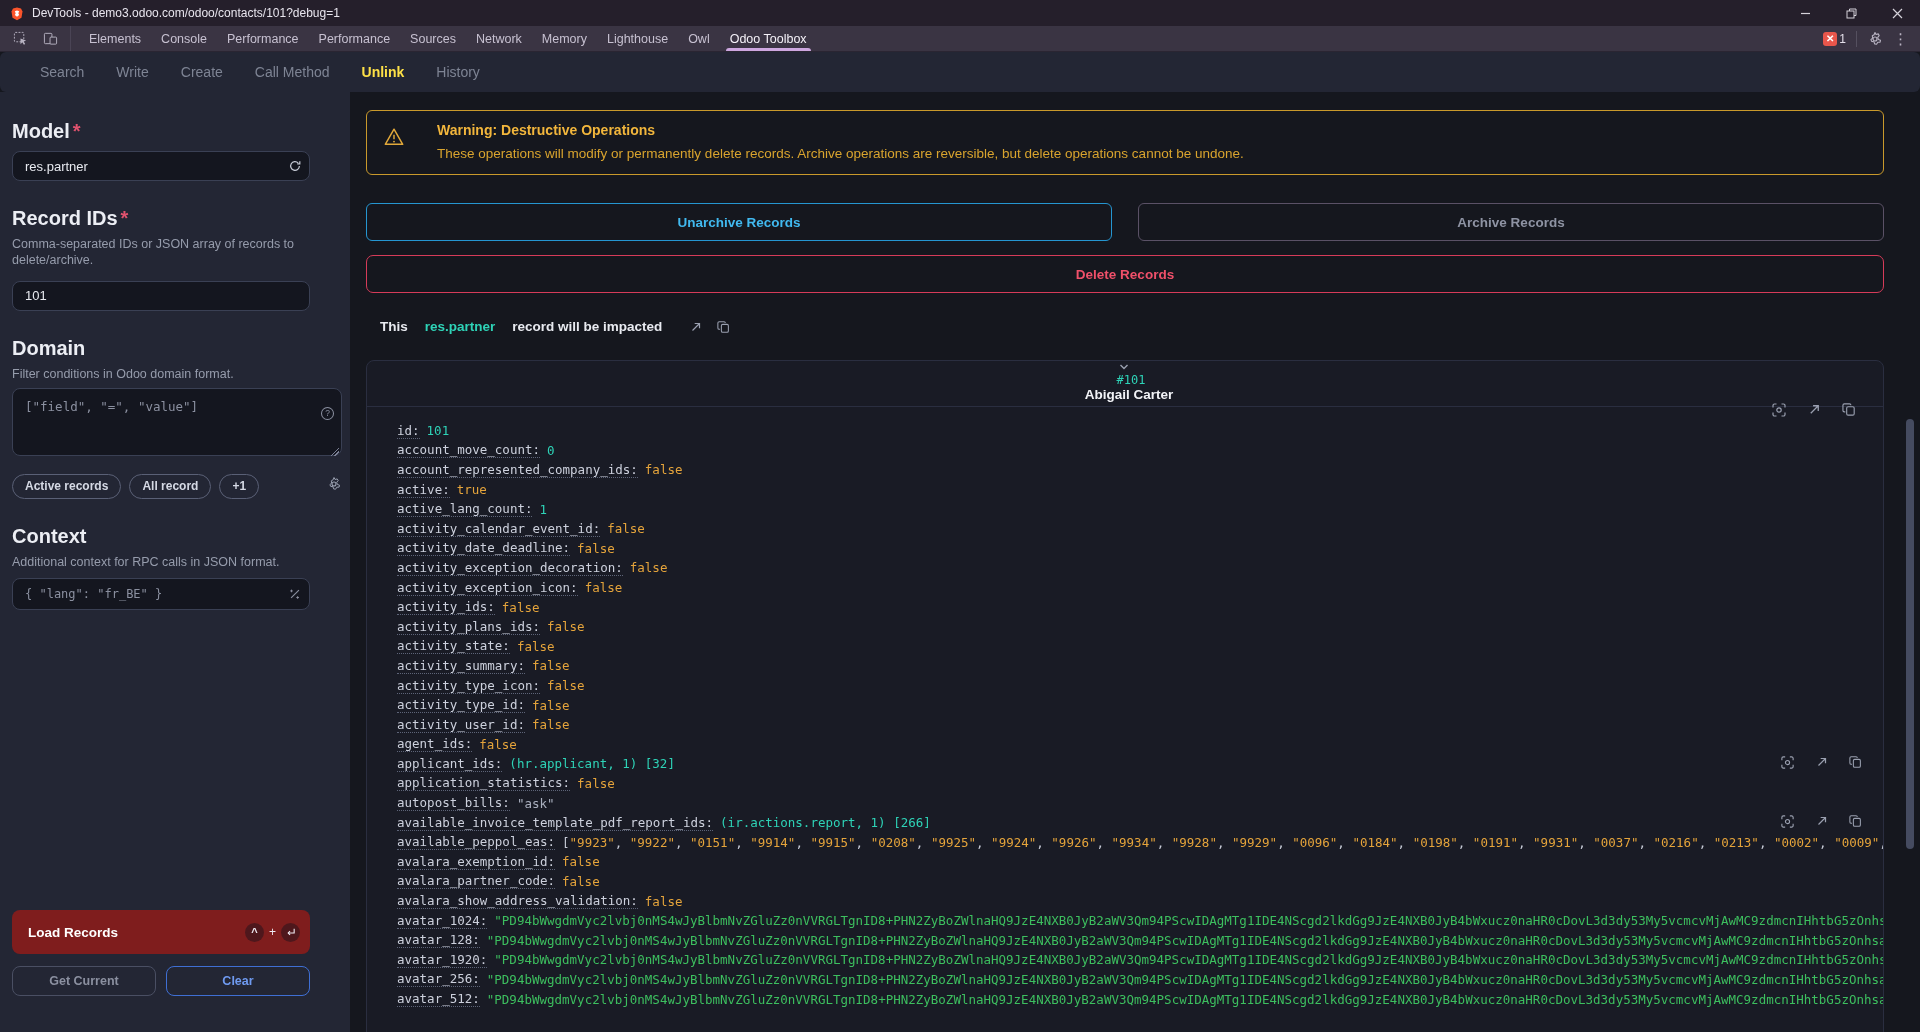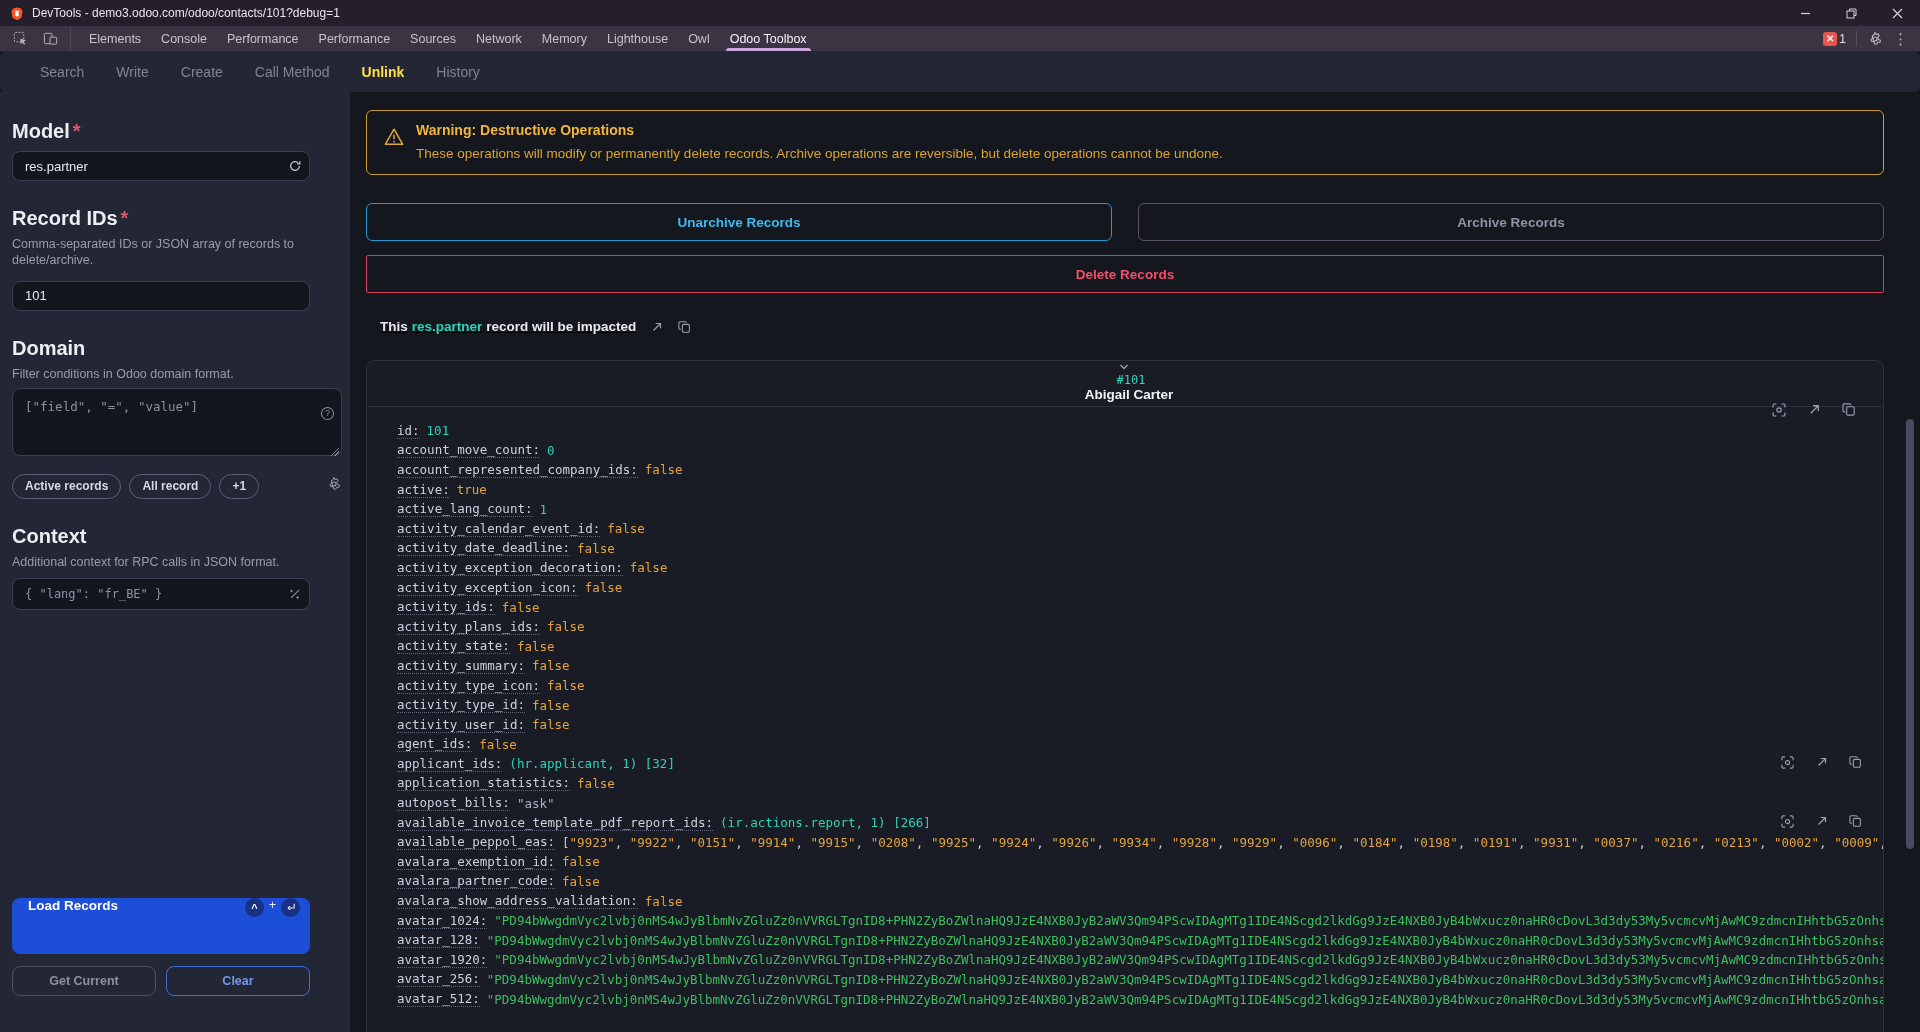--- a/index.html
+++ b/index.html
@@ -53,43 +53,43 @@
   .q-icon { position:absolute; right:7px; top:18px; }
   .resize-handle { position:absolute; right:3px; bottom:4px; width:9px; height:9px;
     background:linear-gradient(135deg, transparent 50%, #7b8095 50%, #7b8095 57%, transparent 57%, transparent 70%, #7b8095 70%, #7b8095 78%, transparent 78%); }
   .pills-row { margin-top:14px; display:flex; align-items:center; gap:8px; position:relative; width:330px; }
   .pill { border:1px solid #5a6076; border-radius:14px; height:25px; padding:0 12px; display:flex; align-items:center;
     font-size:12px; font-weight:bold; color:#d5d9e4; background:transparent; }
   .pills-gear { position:absolute; right:0; top:2px; }
   .section-gap { margin-top:26px; }
   .ctx-input input { font-family:"DejaVu Sans Mono",monospace; font-size:12px; height:32px; }
   .sb-spacer { flex:1; }
-  .load-btn { width:298px; height:56px; background:#1d4ed8; border:none; border-radius:8px; display:flex; 
+  .load-btn { width:298px; height:44px; background:#7f1d1d; border:none; border-radius:8px; display:flex; align-items:center;
     padding:0 10px 0 16px; cursor:pointer; }
   .load-btn .lbl { color:#fff; font-weight:bold; font-size:13.5px; flex:1; text-align:left; }
   .kbd-circle { width:19px; height:19px; border-radius:50%; background:rgba(20,18,28,.45); color:#efecf4;
     display:flex; align-items:center; justify-content:center; font-size:11px; font-weight:bold; }
   .kbd-plus { color:#efecf4; font-size:12px; margin:0 5px; }
   .btn-row { display:flex; gap:10px; margin-top:12px; width:298px; }
   .ghost-btn { flex:1; height:30px; border-radius:8px; background:transparent; font-size:12.5px; font-weight:bold; cursor:pointer; }
   .get-current { border:1px solid #4a4f63; color:#8b90a0; }
   .clear { border:1px solid #3f6fd4; color:#6f9af0; }
 
   
   .main { flex:1; background:#15171e; padding:18px 36px 0 16px; position:relative; min-width:0; }
-  .warnbox { border:1px solid #c9992b; border-radius:6px; padding:11px 16px 13px; display:flex; gap:11px; }
+  .warnbox { border:1px solid #c9992b; border-radius:6px; padding:11px 16px 13px; display:flex; gap:32px; }
   .warn-title { color:#f2b63c; font-weight:bold; font-size:14px; }
   .warn-msg { color:#d9a42e; font-size:13.5px; margin-top:8px; }
   .act-row { display:flex; gap:26px; margin-top:28px; }
   .act-btn { flex:1; height:38px; border-radius:6px; background:transparent; font-size:13.5px; font-weight:bold; cursor:pointer; }
   .archive { border:1px solid #5a5166; color:#8e93a3; }
   .unarchive { border:1px solid #2596d1; color:#41b9ef; }
-  .delete { width:100%; height:38px; margin-top:14px; border-radius:2px; background:transparent;
+  .delete { width:100%; height:38px; margin-top:14px; border-radius:7px; background:transparent;
     border:1px solid #d63b59; color:#f0506a; font-size:13.5px; font-weight:bold; cursor:pointer; }
-  .impacted { margin-top:26px; display:flex; align-items:center; gap:4px; padding-left:14px;text-decoration:underline; }
+  .impacted { margin-top:26px; display:flex; align-items:center; gap:17px; padding-left:14px; }
   .impacted .t { color:#e8eaf0; font-size:13.5px; font-weight:bold; }
   .impacted .model { color:#2ed3b7; font-size:13.5px; font-weight:bold; }
   .impacted .icons { display:flex; gap:14px; margin-left:10px; }
 
   .record-box { margin-top:26px; border:1px solid #2a2e40; border-radius:8px; background:#191b25; height:700px; overflow:hidden; }
   .rec-header { height:46px; display:flex; align-items:center; padding:0 26px 0 24px; border-bottom:1px solid #2a2e40;flex-direction:column; }
   .rec-id { font-family:"DejaVu Sans Mono",monospace; font-size:12px; color:#2ed3b7; margin-left:14px; }
   .rec-name { color:#f2f3f7; font-size:13.5px; font-weight:bold; margin-left:10px; }
   .rec-actions { margin-left:auto; display:flex; gap:20px; }
   .field-list { padding:14px 0 0 30px; }

